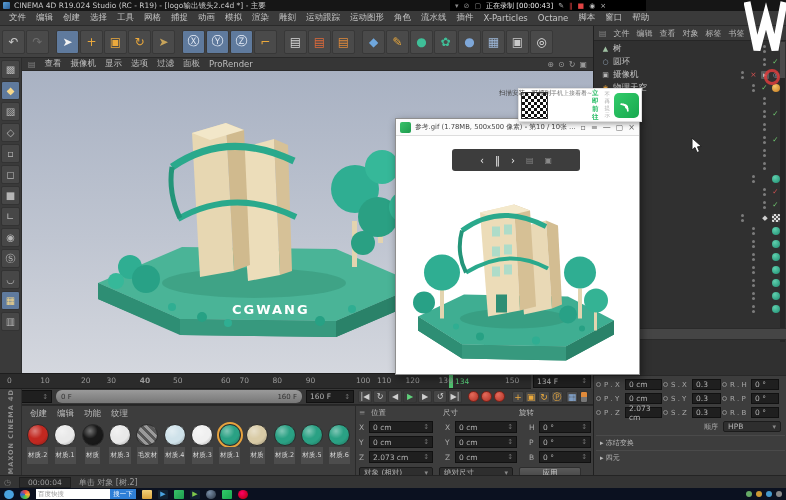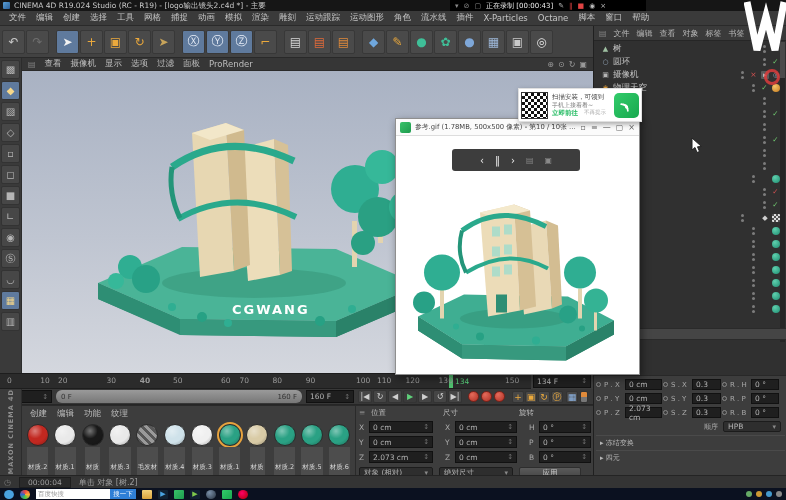--- a/index.html
+++ b/index.html
@@ -53,21 +53,21 @@
   .redb{position:absolute;top:2px;width:11px;height:11px;border-radius:50%;background:radial-gradient(circle at 35% 30%,#e46a5a,#b03226);border:1px solid #7e2118;}
   .yelb{position:absolute;top:2px;width:12px;height:12px;background:#474747;border:1px solid #333;border-radius:2px;color:#eba93c;font-size:9px;display:flex;align-items:center;justify-content:center;}
 
   
   .mats{left:22px;top:405px;width:333px;height:70px;background:#3d3d3d;border-top:1px solid #292929;}
   .matmenu{display:flex;gap:10px;padding:2px 8px;font-size:8.5px;color:#bdbdbd;}
   .matlist{display:flex;gap:4px;padding:2px 4px;}
   .mat{width:24px;display:flex;flex-direction:column;align-items:center;gap:1px;}
   .sphere{width:22px;height:22px;border-radius:50%;border:1px solid #2a2a2a;}
   .mat.selected .sphere{outline:2px solid #e8a33d;}
-  .matlabel{font-size:6.5px;color:#d8d8d8;background:#4d4d4d;padding:16px 1px;max-width:26px;overflow:hidden;white-space:nowrap;text-align:center;}
+  .matlabel{font-size:6.5px;color:#d8d8d8;background:#4d4d4d;padding:4px 1px;max-width:26px;overflow:hidden;white-space:nowrap;text-align:center;}
 
   
   .coords{left:355px;top:405px;width:238px;height:70px;background:#3d3d3d;border-left:1px solid #2a2a2a;border-top:1px solid #292929;padding:1px 3px;font-size:7.5px;}
   .chead{display:grid;grid-template-columns:12px 72px 76px 70px;color:#bdbdbd;padding:1px 0;}
   .crow{display:grid;grid-template-columns:9px 64px 10px 9px 62px 10px 9px 52px;align-items:center;gap:1px;margin-top:2px;color:#a9a9a9;}
   .cbot{display:grid;grid-template-columns:74px 74px 62px;gap:6px;margin-top:3px;}
   .applybtn{background:linear-gradient(180deg,#5a5a5a,#464646);border:1px solid #2e2e2e;border-radius:2px;color:#ccc;font-size:7.5px;display:flex;align-items:center;justify-content:center;}
 
   
   .brand{left:0;top:389px;width:22px;height:86px;background:#3a3a3a;border-right:1px solid #2c2c2c;display:flex;align-items:center;justify-content:center;}
@@ -121,21 +121,21 @@
   .pwctl{display:flex;gap:5px;font-size:8px;color:#666;flex:0 0 auto;}
   .pwbody{position:relative;width:243px;height:238px;background:#fff;}
   .player{position:absolute;left:56px;top:13px;width:128px;height:22px;background:rgba(45,45,45,.92);border-radius:3px;display:flex;align-items:center;justify-content:center;gap:11px;color:#eee;z-index:5;}
   .player span{font-size:10px;}
   .player .dim{color:#8a8a8a;font-size:8px;}
   .counter{position:absolute;left:0;top:38px;width:243px;text-align:center;font-size:7px;color:#999;z-index:5;}
 
   
   .qrpop{left:518px;top:88px;width:124px;height:34px;background:#fff;border:1px solid #e0e0e0;box-shadow:1px 2px 5px rgba(0,0,0,.35);z-index:45;display:flex;align-items:center;gap:4px;padding:2px;}
   .qr{width:27px;height:27px;background:repeating-conic-gradient(#111 0 25%,#fff 0 50%) 0 0/6px 6px;border:1px solid #333;flex:0 0 auto;}
-  .qrtext{display:flex;flex-direction:column;line-height:1.25;flex:1;min-width:0;justify-content:flex-end;}
+  .qrtext{display:flex;line-height:1.25;flex:1;min-width:0;justify-content:flex-end;}
   .qrt1{font-size:6.5px;color:#444;white-space:nowrap;}
   .qrt2{font-size:6px;color:#777;white-space:nowrap;}
   .qrrow{display:flex;gap:6px;align-items:center;}
   .qrlink{font-size:6.5px;color:#1fba5f;font-weight:bold;}
   .qrdismiss{font-size:5.5px;color:#aaa;}
   .qricon{width:25px;height:25px;border-radius:5px;background:linear-gradient(135deg,#33cc6b,#17a84e);flex:0 0 auto;display:flex;align-items:center;justify-content:center;}
 
   
   .wlogo{left:744px;top:0;z-index:60;}
   .redring{left:764px;top:69px;width:16px;height:16px;border:3px solid rgba(220,60,60,.85);border-radius:50%;z-index:70;}
@@ -283,21 +283,21 @@
       <circle cx="150" cy="236" r="4" fill="#2fae92"></circle>
       <text x="210" y="243" class="cgtext">CGWANG</text>
     </svg>
   </div>
 
   <div class="abs ruler">
     <div class="playhead"></div>
     <div class="ph-label">134</div>
   <span class="tick" style="left: 7px;">0</span>
       <span class="tick" style="left: 40.2px;">10</span>
-      <span class="tick" style="left: 58px;">20</span>
+      <span class="tick" style="left: 81px;">20</span>
       <span class="tick" style="left: 106.6px;">30</span>
       <span class="tick" style="left: 139.8px; font-weight: bold;">40</span>
       <span class="tick" style="left: 173px;">50</span>
       <span class="tick" style="left: 221px;">60</span>
       <span class="tick" style="left: 239.4px;">70</span>
       <span class="tick" style="left: 272.6px;">80</span>
       <span class="tick" style="left: 305.8px;">90</span>
       <span class="tick" style="left: 356px;">100</span>
       <span class="tick" style="left: 377px;">110</span>
       <span class="tick" style="left: 405.4px;">120</span>

